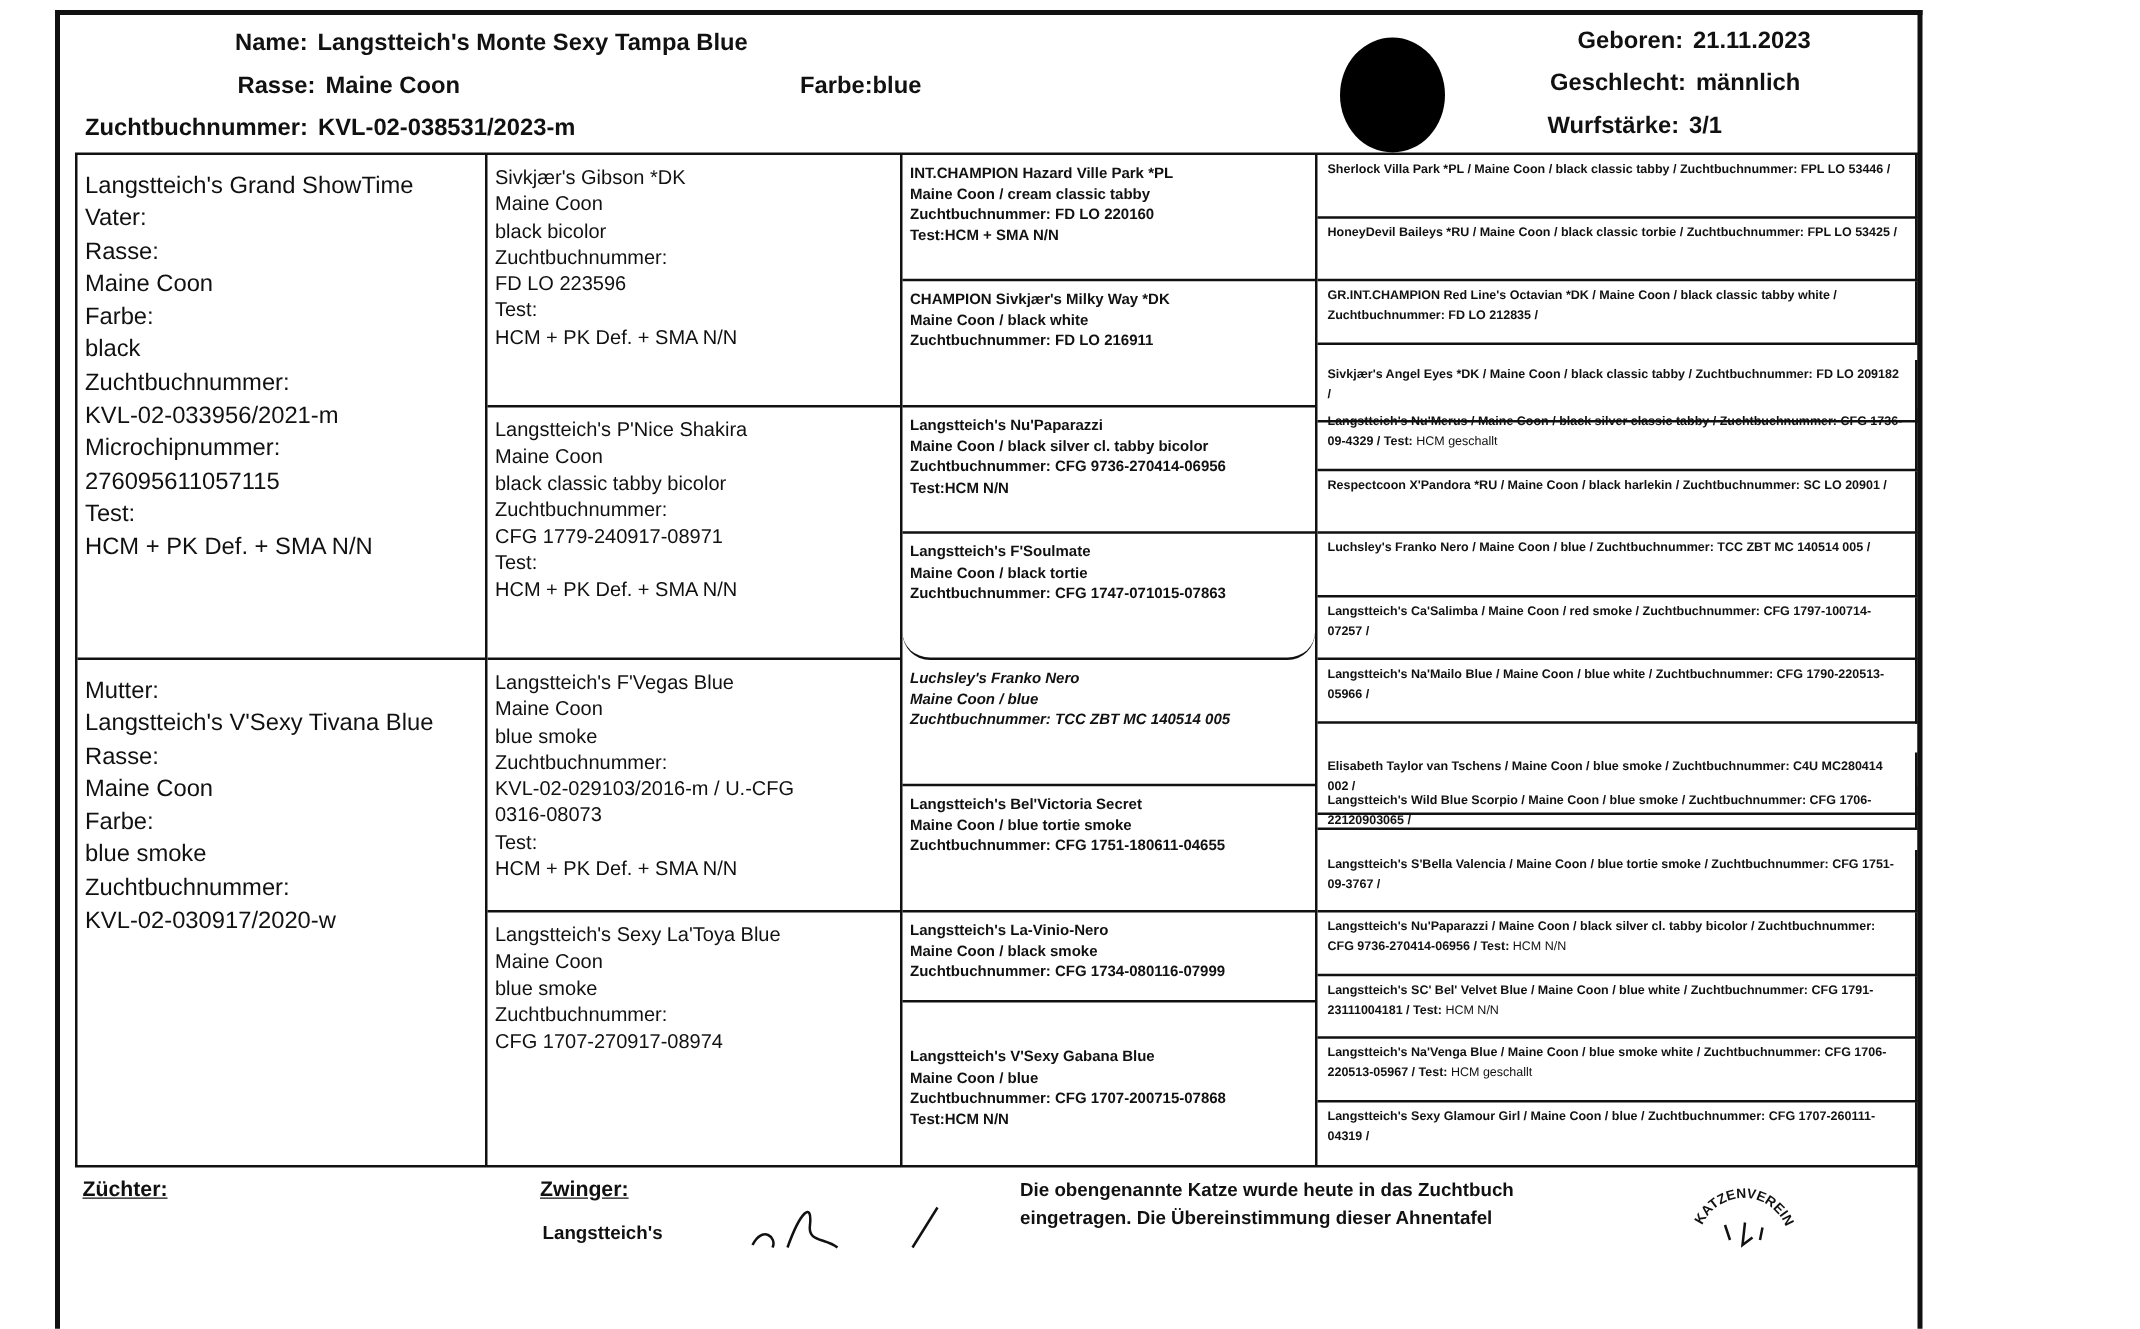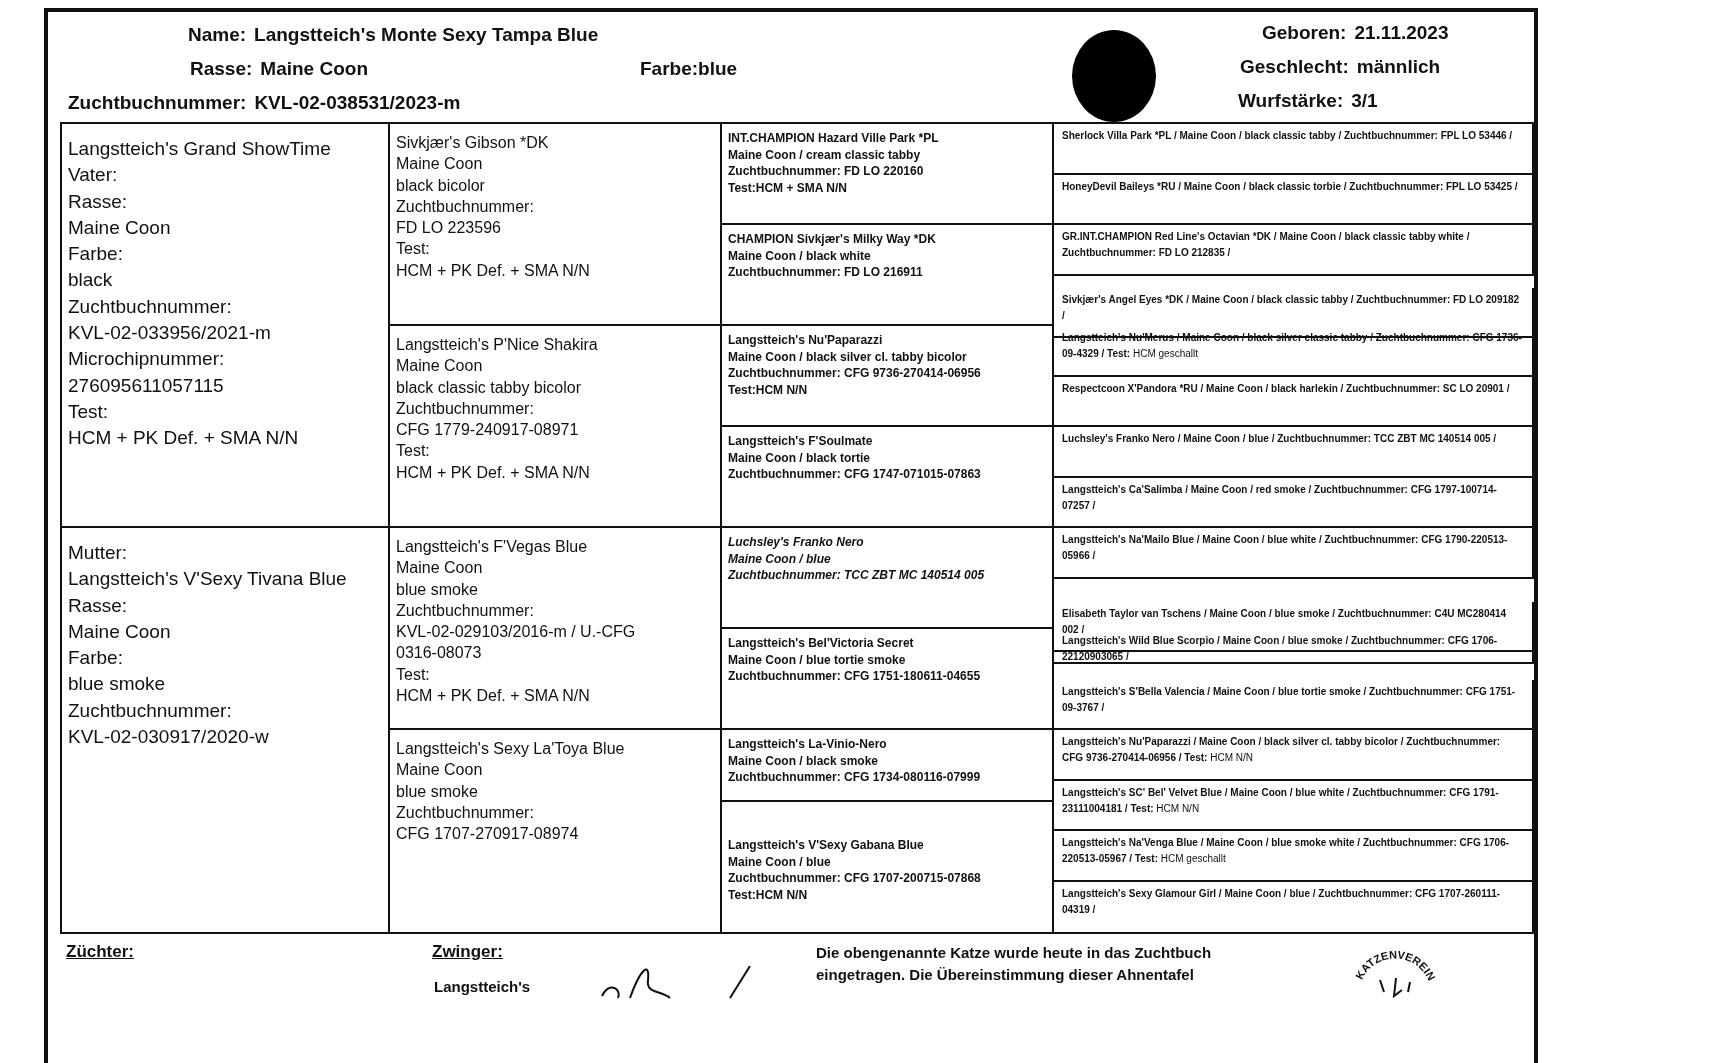--- a/index.html
+++ b/index.html
@@ -139,21 +139,21 @@
           <span class="line bold">CHAMPION Sivkjær's Milky Way *DK</span>
           <span class="line bold">Maine Coon / black white</span>
           <span class="line bold">Zuchtbuchnummer: FD LO 216911</span>
         </div>
         <div class="cell" style="top: 202px; height: 101px;">
           <span class="line bold">Langstteich's Nu'Paparazzi</span>
           <span class="line bold">Maine Coon / black silver cl. tabby bicolor</span>
           <span class="line bold">Zuchtbuchnummer: CFG 9736-270414-06956</span>
           <span class="line bold">Test:HCM N/N</span>
         </div>
-        <div class="cell" style="top: 303px; height: 101px;">
+        <div class="cell" style="top: 303px; height: 101px; border-radius: 22px;">
           <span class="line bold">Langstteich's F'Soulmate</span>
           <span class="line bold">Maine Coon / black tortie</span>
           <span class="line bold">Zuchtbuchnummer: CFG 1747-071015-07863</span>
         </div>
         <div class="cell" style="top: 404px; height: 101px; font-style: italic;">
           <span class="line bold">Luchsley's Franko Nero</span>
           <span class="line bold">Maine Coon / blue</span>
           <span class="line bold">Zuchtbuchnummer: TCC ZBT MC 140514 005</span>
         </div>
         <div class="cell" style="top: 505px; height: 101px;">

